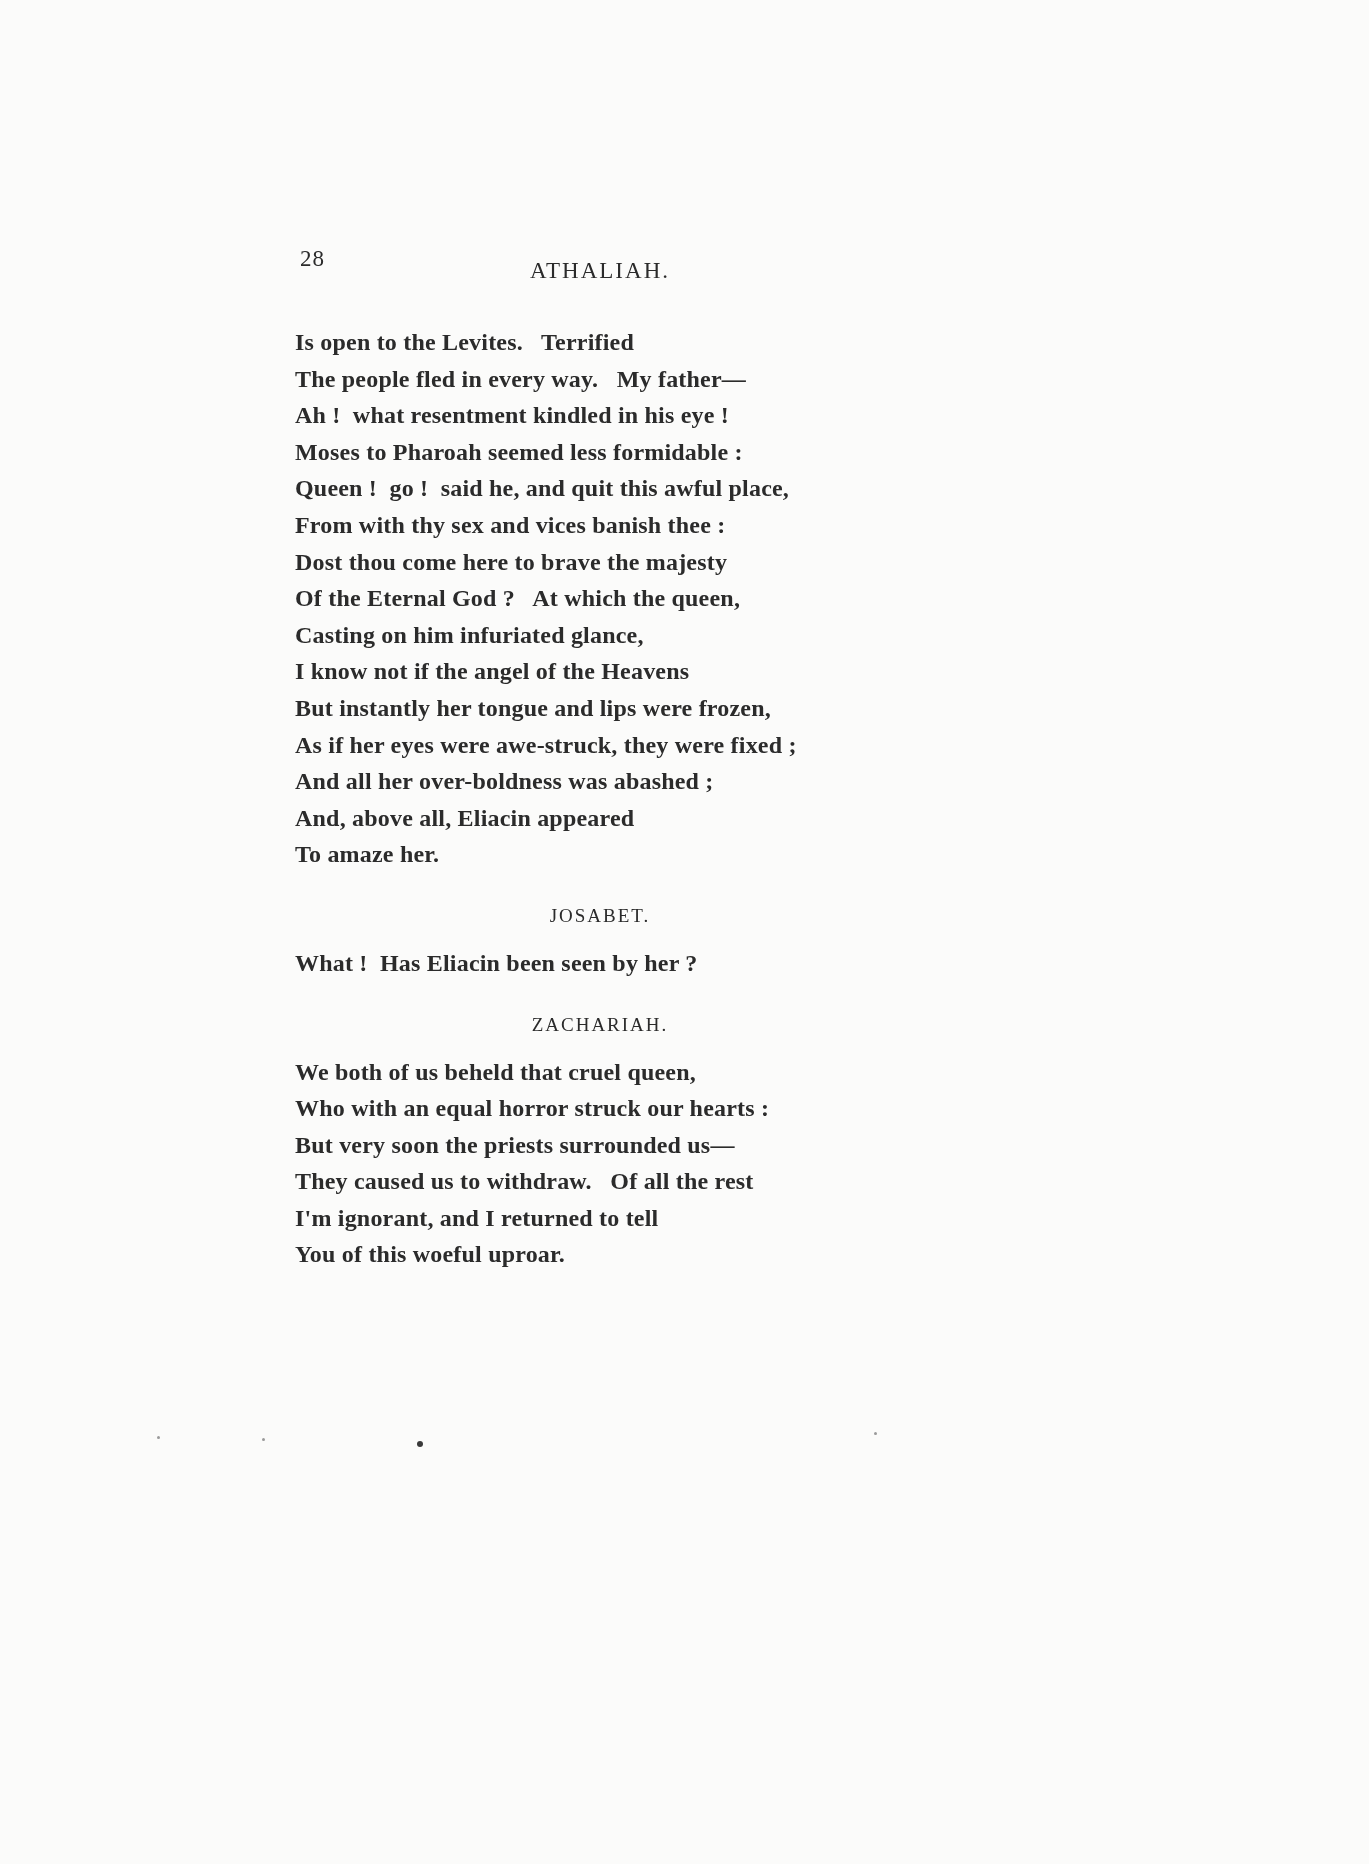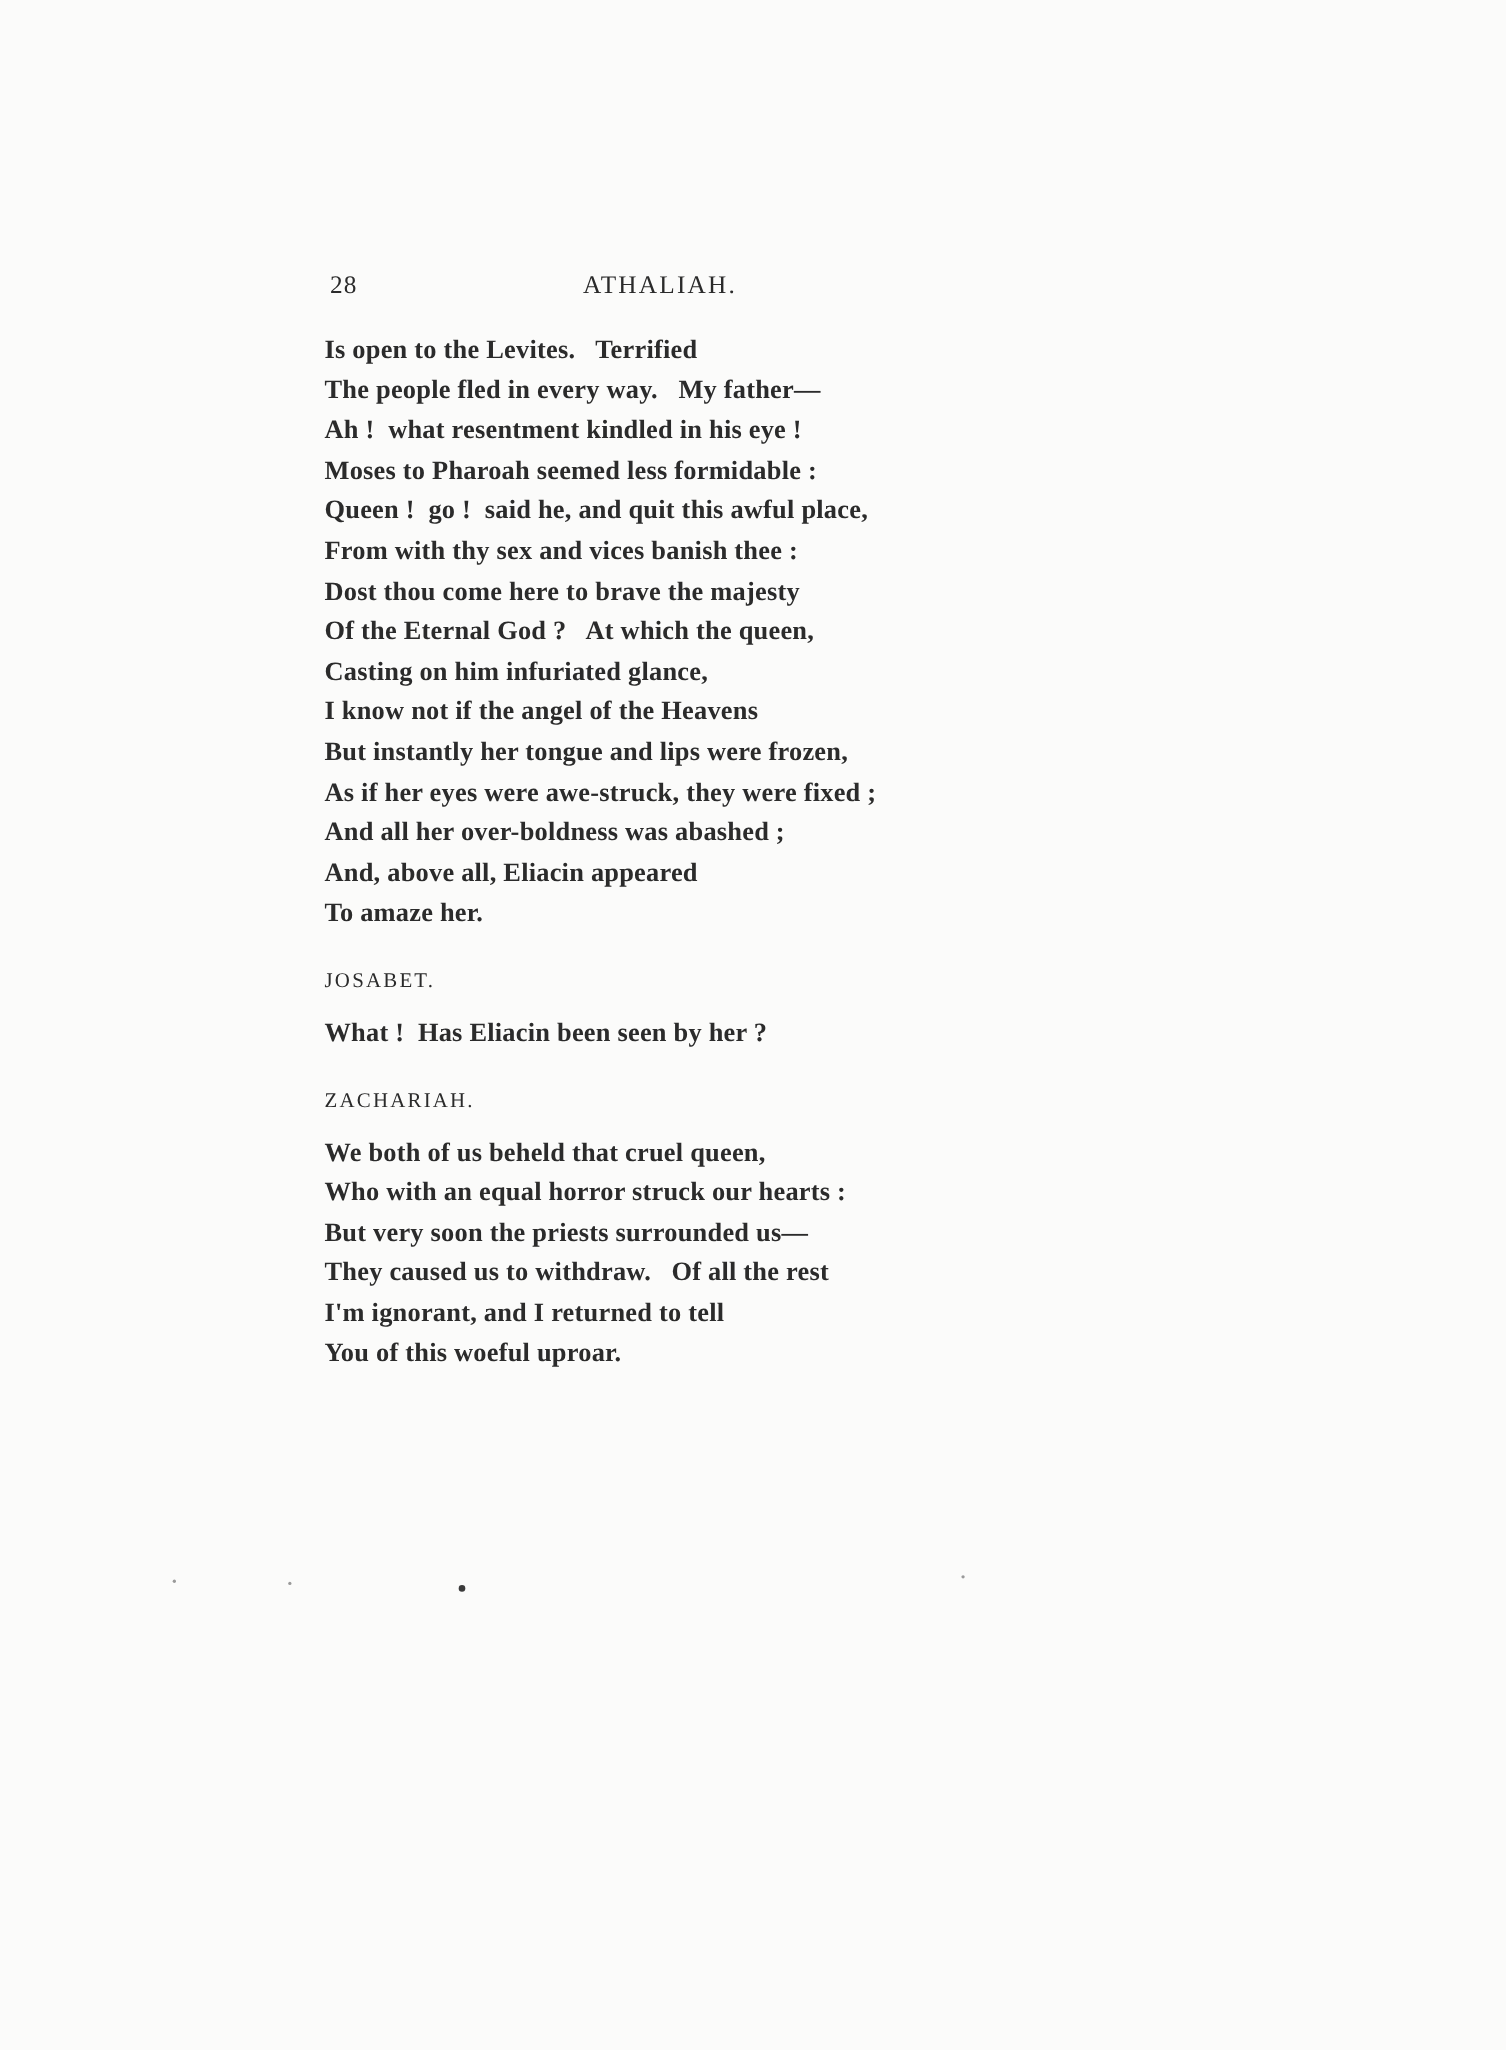--- a/index.html
+++ b/index.html
@@ -30,35 +30,35 @@
   .page-number {
     font-size: 23px;
     letter-spacing: 1px;
     position: absolute;
     left: 5px;
     top: 0;
   }
   .book-title {
     font-size: 23px;
     letter-spacing: 2px;
-    margin: 0 auto;
+    margin: 12px auto;
     text-align: center;
     width: 100%;
   }
   .verse-line {
     font-size: 24px;
     line-height: 36.6px;
     white-space: pre-wrap;
     letter-spacing: 0.2px;
     font-weight: bold;
   }
   .speaker-label {
     font-size: 19px;
     letter-spacing: 2px;
-    text-align: left;
+    text-align: center;
     margin-top: 26px;
     margin-bottom: 12px;
     line-height: 34px;
   }
   .speck {
     position: absolute;
     background: #3a3a3a;
     border-radius: 50%;
   }
   .speck.faint { background: #9a9a9a; }

